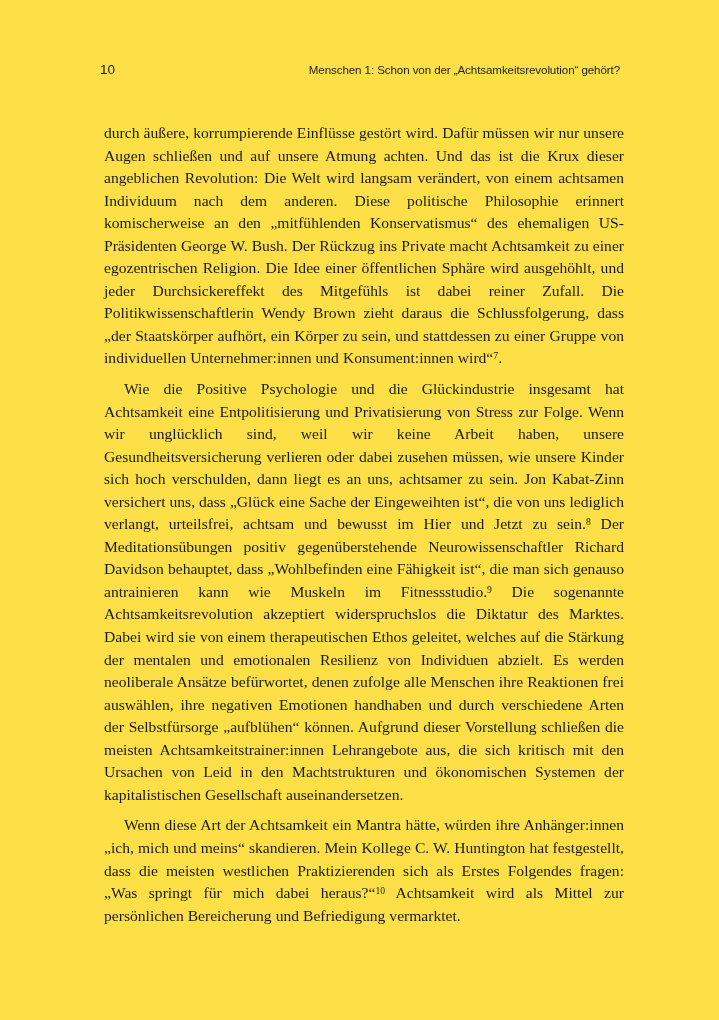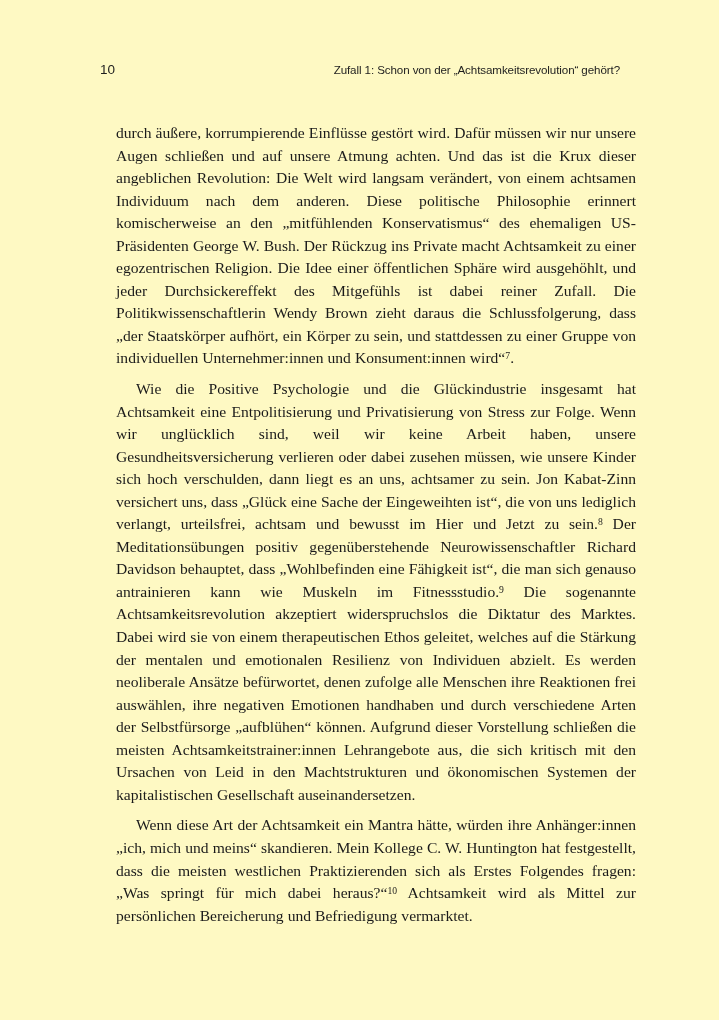--- a/index.html
+++ b/index.html
@@ -13,21 +13,21 @@
     position: relative;
     overflow: hidden;
     font-family: "Liberation Serif", "DejaVu Serif", serif;
     color: #1a1a1a;
     -webkit-font-smoothing: antialiased;
   }
 
   .page {
     position: absolute;
     inset: 0;
-    background: #fef9c3;
+    background: #fde047;
   }
 
   
   .header {
     position: absolute;
     left: 100px;
     right: 99px;
     top: 63px;
     height: 18px;
     display: flex;
@@ -47,21 +47,21 @@
     margin-left: auto;
     font-size: 11.6px;
     line-height: 1;
     white-space: nowrap;
     color: #1d1d1d;
   }
 
   
   .textblock {
     position: absolute;
-    left: 116px;
+    left: 104px;
     top: 122px;
     width: 520px;
   }
 
   .para {
     margin: 0;
     font-size: 15.6px;
     line-height: 22.55px;
     text-align: justify;
     text-justify: inter-word;
@@ -84,21 +84,21 @@
     font-family: "Liberation Serif", "DejaVu Serif", serif;
   }
 </style>
 </head>
 <body>
 
 <div class="page">
 
   <div class="header">
     <span class="folio">10</span>
-    <span class="running-head">Zufall 1: Schon von der „Achtsamkeitsrevolution“ gehört?</span>
+    <span class="running-head">Menschen 1: Schon von der „Achtsamkeitsrevolution“ gehört?</span>
   </div>
 
   <div class="textblock">
 
     <p class="para"><span>durch äußere, korrumpierende Einflüsse gestört wird. Dafür müssen wir nur unsere Augen schließen und auf unsere Atmung achten. Und das ist die Krux dieser angeblichen Revolution: Die Welt wird langsam verändert, von einem achtsamen Individuum nach dem anderen. Diese politische Philosophie erinnert komischerweise an den „mitfühlenden Konservatismus“ des ehemaligen US-Präsidenten George W. Bush. Der Rückzug ins Private macht Achtsamkeit zu einer egozentrischen Religion. Die Idee einer öffentlichen Sphäre wird ausgehöhlt, und jeder Durchsickereffekt des Mitgefühls ist dabei reiner Zufall. Die Politikwissenschaftlerin Wendy Brown zieht daraus die Schlussfolgerung, dass „der Staatskörper aufhört, ein Körper zu sein, und stattdessen zu einer Gruppe von individuellen Unternehmer:innen und Konsument:innen wird“</span><sup class="fn">7</sup><span>.</span></p>
 
     <p class="para indent"><span>Wie die Positive Psychologie und die Glückindustrie insgesamt hat Achtsamkeit eine Entpolitisierung und Privatisierung von Stress zur Folge. Wenn wir unglücklich sind, weil wir keine Arbeit haben, unsere Gesundheitsversicherung verlieren oder dabei zusehen müssen, wie unsere Kinder sich hoch verschulden, dann liegt es an uns, achtsamer zu sein. Jon Kabat-Zinn versichert uns, dass „Glück eine Sache der Eingeweihten ist“, die von uns lediglich verlangt, urteilsfrei, achtsam und bewusst im Hier und Jetzt zu sein.</span><sup class="fn">8</sup><span> Der Meditationsübungen positiv gegenüberstehende Neurowissenschaftler Richard Davidson behauptet, dass „Wohlbefinden eine Fähigkeit ist“, die man sich genauso antrainieren kann wie Muskeln im Fitnessstudio.</span><sup class="fn">9</sup><span> Die sogenannte Achtsamkeitsrevolution akzeptiert widerspruchslos die Diktatur des Marktes. Dabei wird sie von einem therapeutischen Ethos geleitet, welches auf die Stärkung der mentalen und emotionalen Resilienz von Individuen abzielt. Es werden neoliberale Ansätze befürwortet, denen zufolge alle Menschen ihre Reaktionen frei auswählen, ihre negativen Emotionen handhaben und durch verschiedene Arten der Selbstfürsorge „aufblühen“ können. Aufgrund dieser Vorstellung schließen die meisten Achtsamkeitstrainer:innen Lehrangebote aus, die sich kritisch mit den Ursachen von Leid in den Machtstrukturen und ökonomischen Systemen der kapitalistischen Gesellschaft auseinandersetzen.</span></p>
 
     <p class="para indent"><span>Wenn diese Art der Achtsamkeit ein Mantra hätte, würden ihre Anhänger:innen „ich, mich und meins“ skandieren. Mein Kollege C. W. Huntington hat festgestellt, dass die meisten westlichen Praktizierenden sich als Erstes Folgendes fragen: „Was springt für mich dabei heraus?“</span><sup class="fn">10</sup><span> Achtsamkeit wird als Mittel zur persönlichen Bereicherung und Befriedigung vermarktet.</span></p>
 

